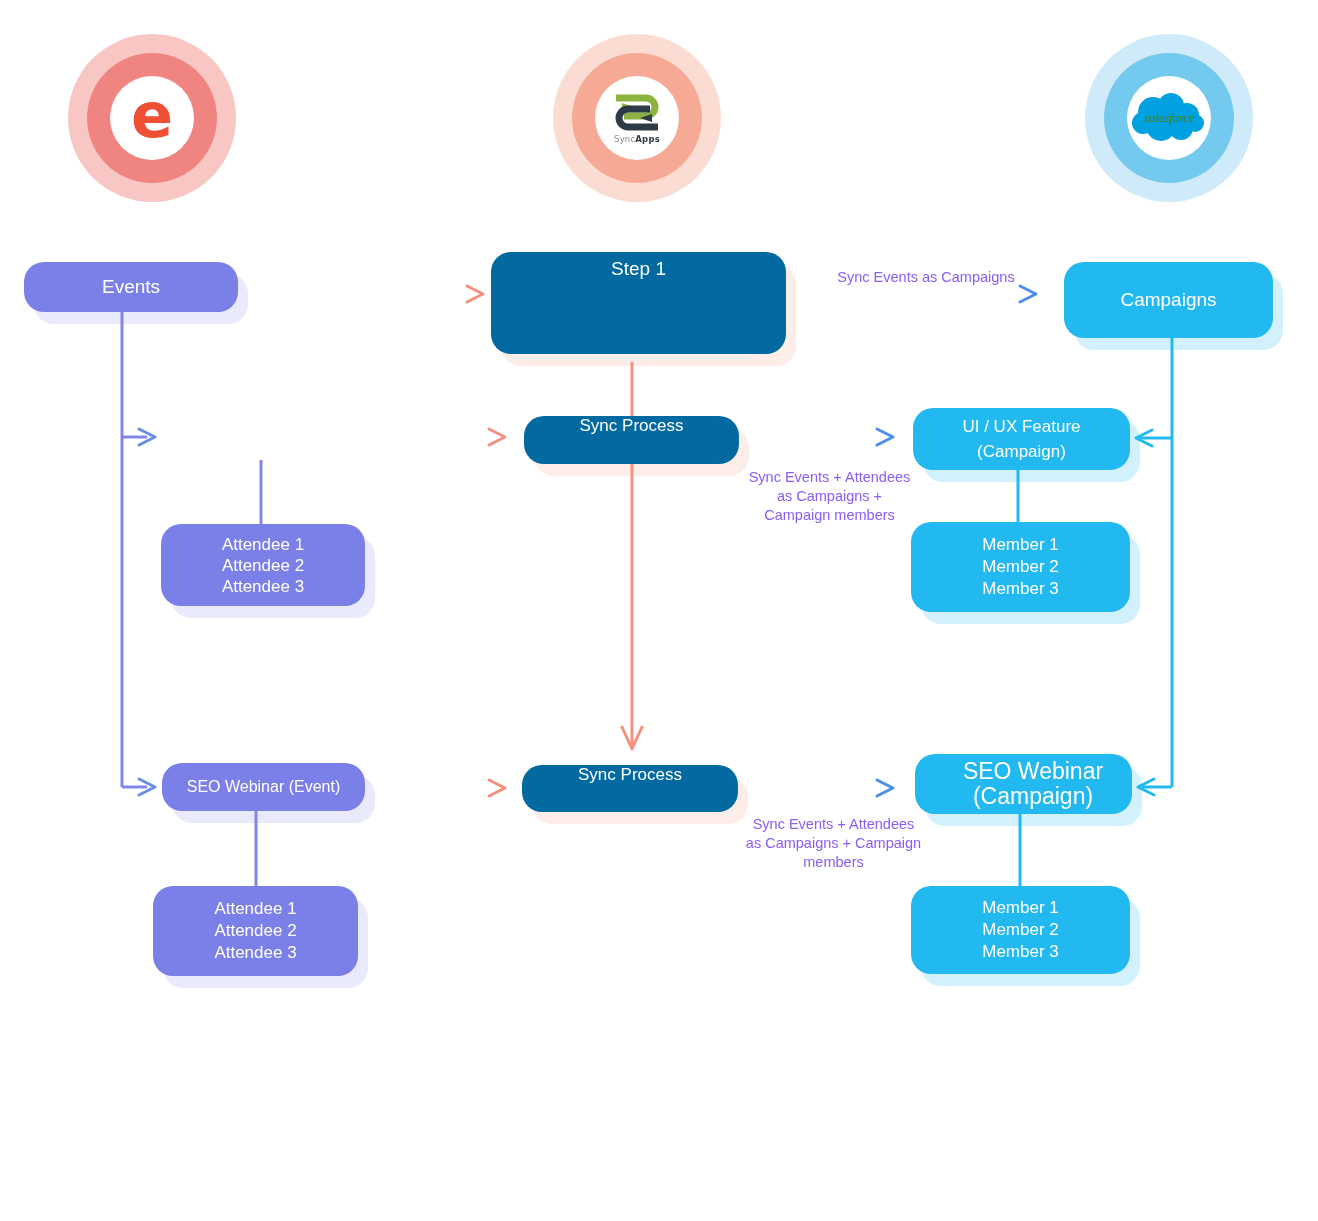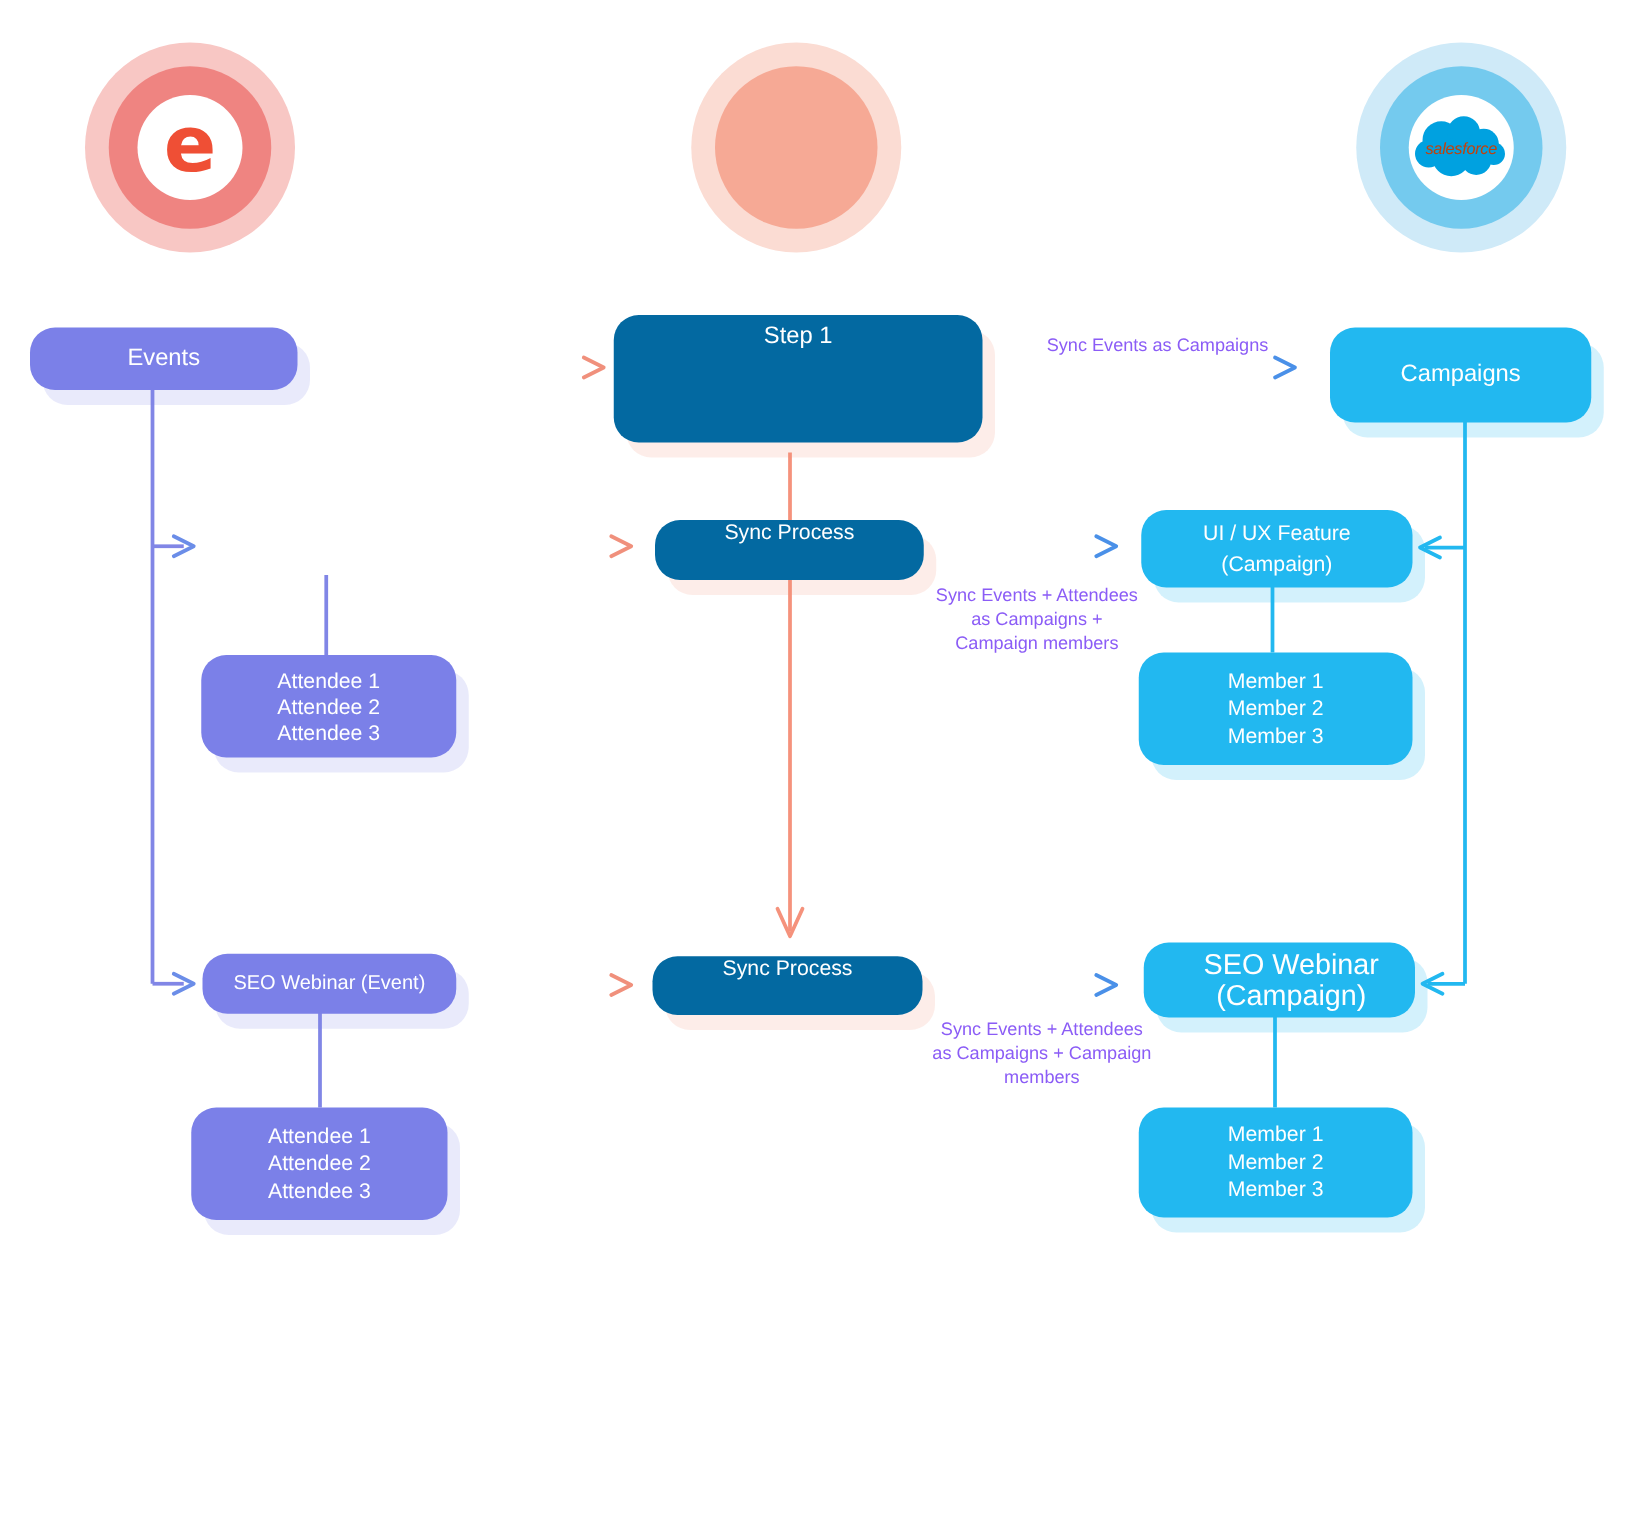--- a/index.html
+++ b/index.html
@@ -83,24 +83,24 @@
     position: relative;
     width: 84px;
     height: 56px;
     display: flex;
     align-items: center;
     justify-content: center;
   }
   .sf-word {
     position: relative;
     z-index: 3;
-    color: #c2410c;
+    color: #4d7c0f;
     font-size: 13px;
     font-style: italic;
-    font-family: Liberation Sans, sans-serif;
+    font-family: Liberation Serif, serif;
     letter-spacing: -0.2px;
   }
 
   
   .node {
     position: absolute;
     border-radius: 20px;
     display: flex;
     flex-direction: column;
     align-items: center;
@@ -146,20 +146,32 @@
     <div class="ring-outer"></div>
     <div class="ring-mid"></div>
     <div class="ring-inner">
       <span class="eb-e">e</span>
     </div>
   </div>
 
   <div class="logo-medallion" id="logo-syncapps">
     <div class="ring-outer"></div>
     <div class="ring-mid"></div>
+    <div class="ring-inner">
+      <div class="sa-wrap">
+        <svg width="62" height="40" viewBox="0 0 62 40">
+          <path d="M10 5 H40 A9 9 0 0 1 40 23 H18" fill="none" stroke="#8cb33f" stroke-width="7" stroke-linecap="butt"></path>
+          <path d="M16 10 L28 14 L16 18 Z" fill="#8cb33f"></path>
+          <path d="M52 34 H22 A9 9 0 0 1 22 16 H44" fill="none" stroke="#2d3b47" stroke-width="7" stroke-linecap="butt"></path>
+          <path d="M46 21 L34 25 L46 29 Z" fill="#2d3b47" transform="translate(0,0)"></path>
+          <path d="M8 4 L8 34" stroke="#2d3b47" stroke-width="0" fill="none"></path>
+        </svg>
+        <div class="sa-word"><span class="a">Sync</span><span class="b">Apps</span></div>
+      </div>
+    </div>
   </div>
 
   <div class="logo-medallion" id="logo-salesforce">
     <div class="ring-outer"></div>
     <div class="ring-mid"></div>
     <div class="ring-inner">
       <div class="sf-cloud">
         <svg width="86" height="58" viewBox="0 0 86 58" style="position:absolute;left:0;top:0;">
           <g fill="#00a1e0">
             <circle cx="26" cy="22" r="15"></circle>

